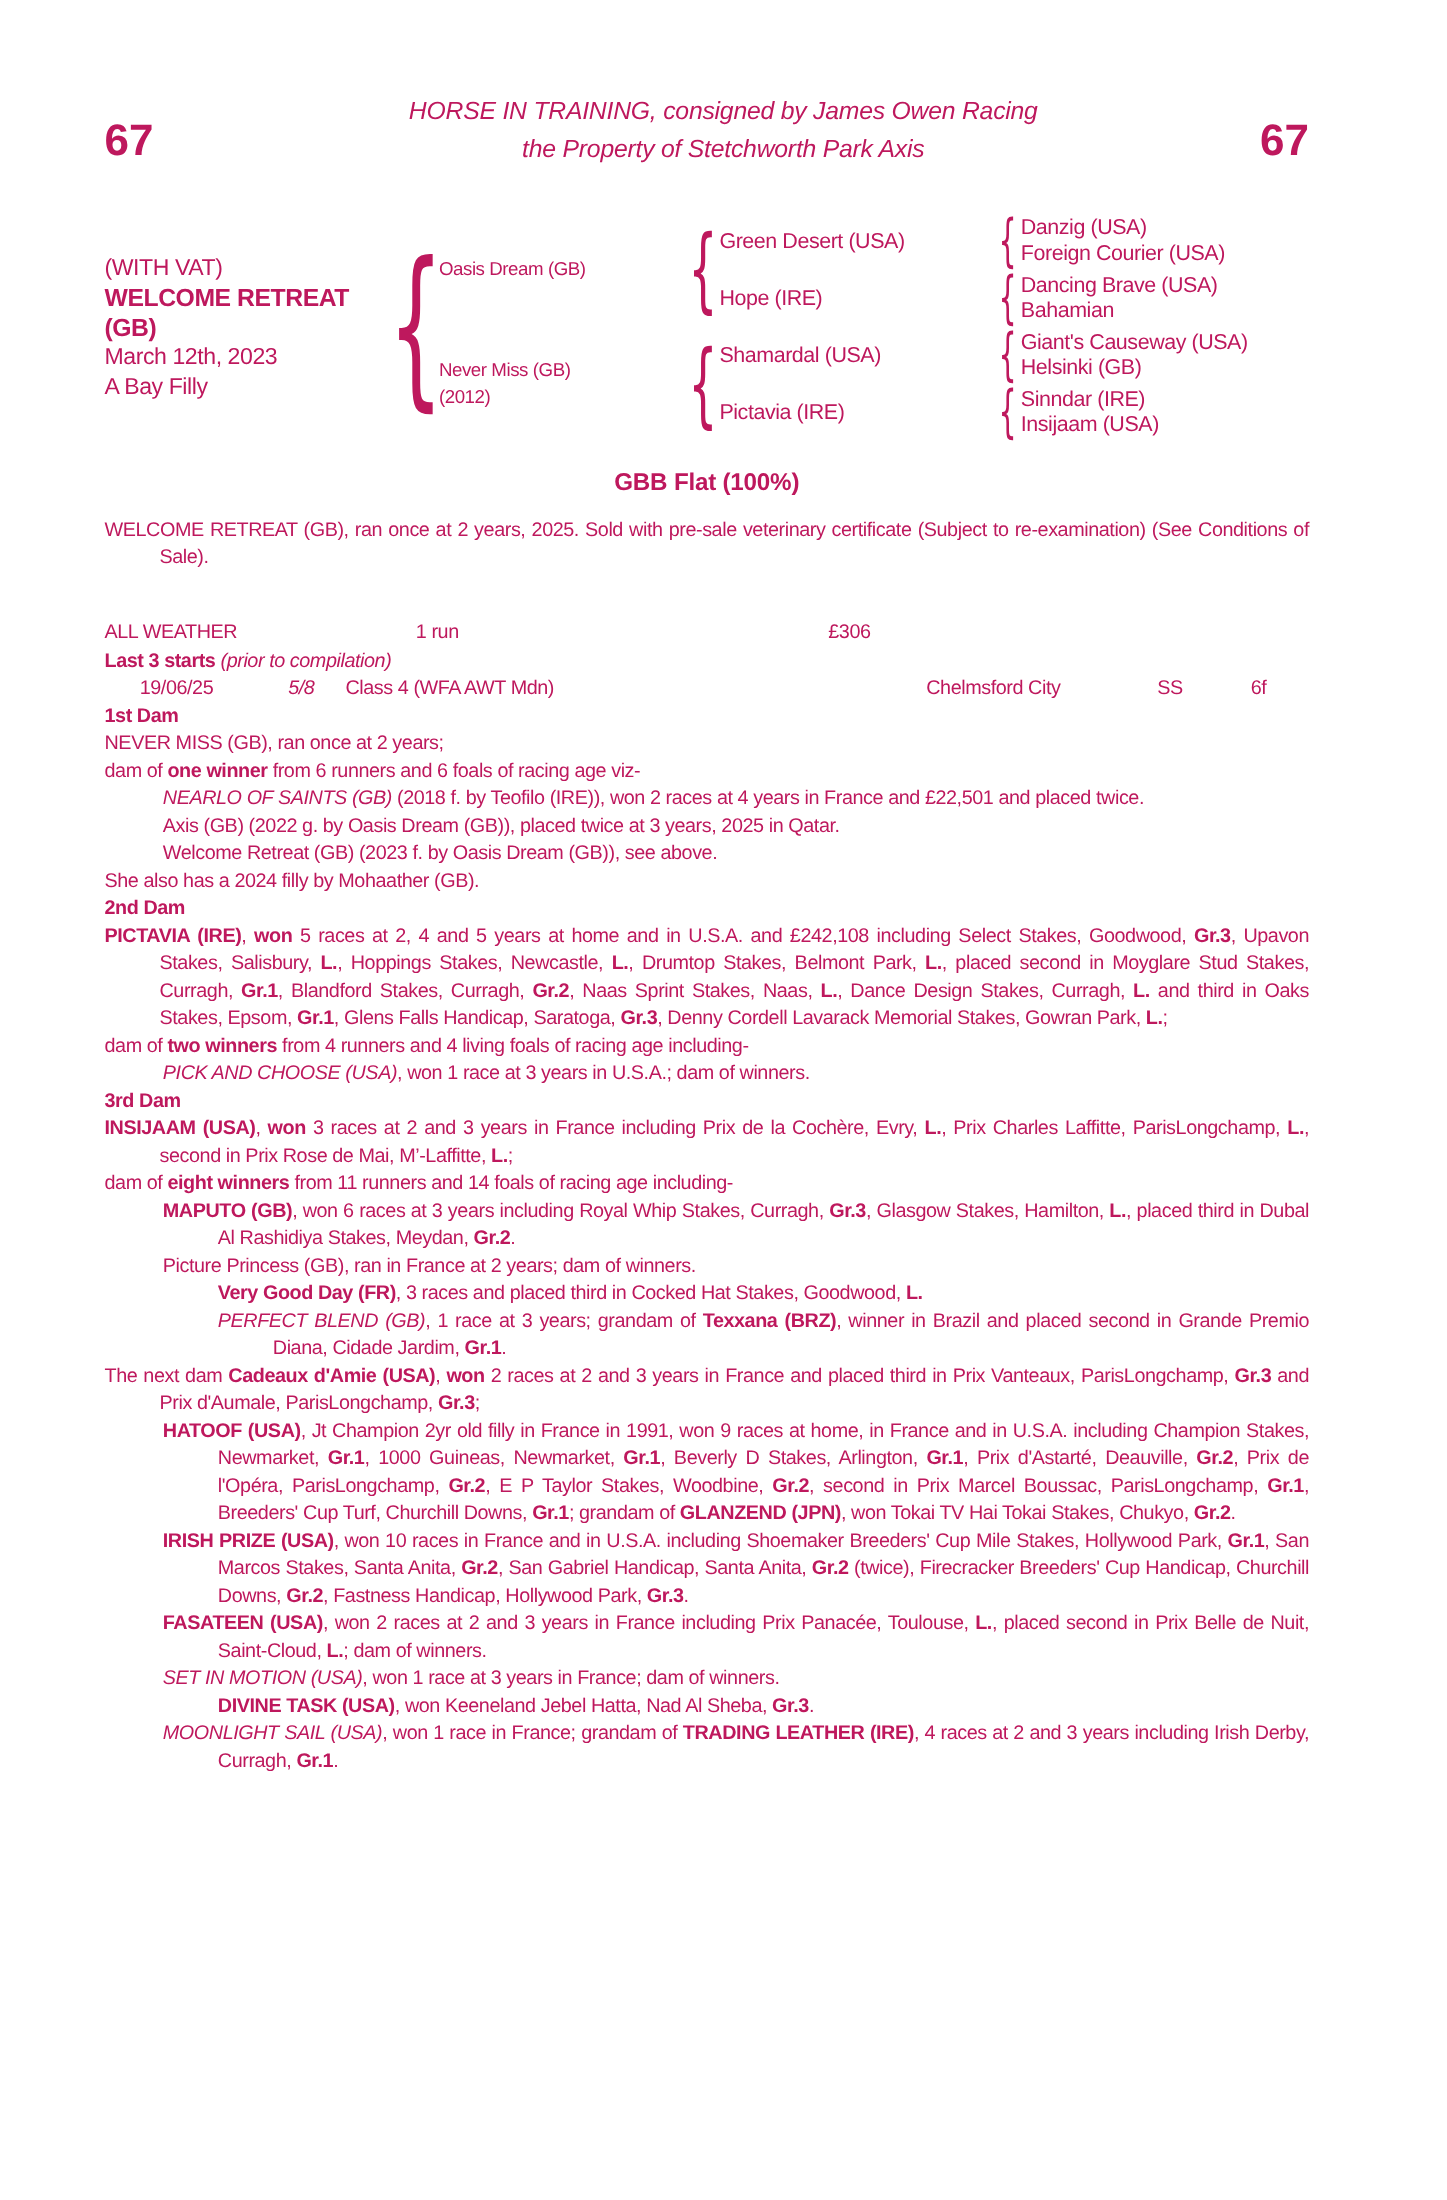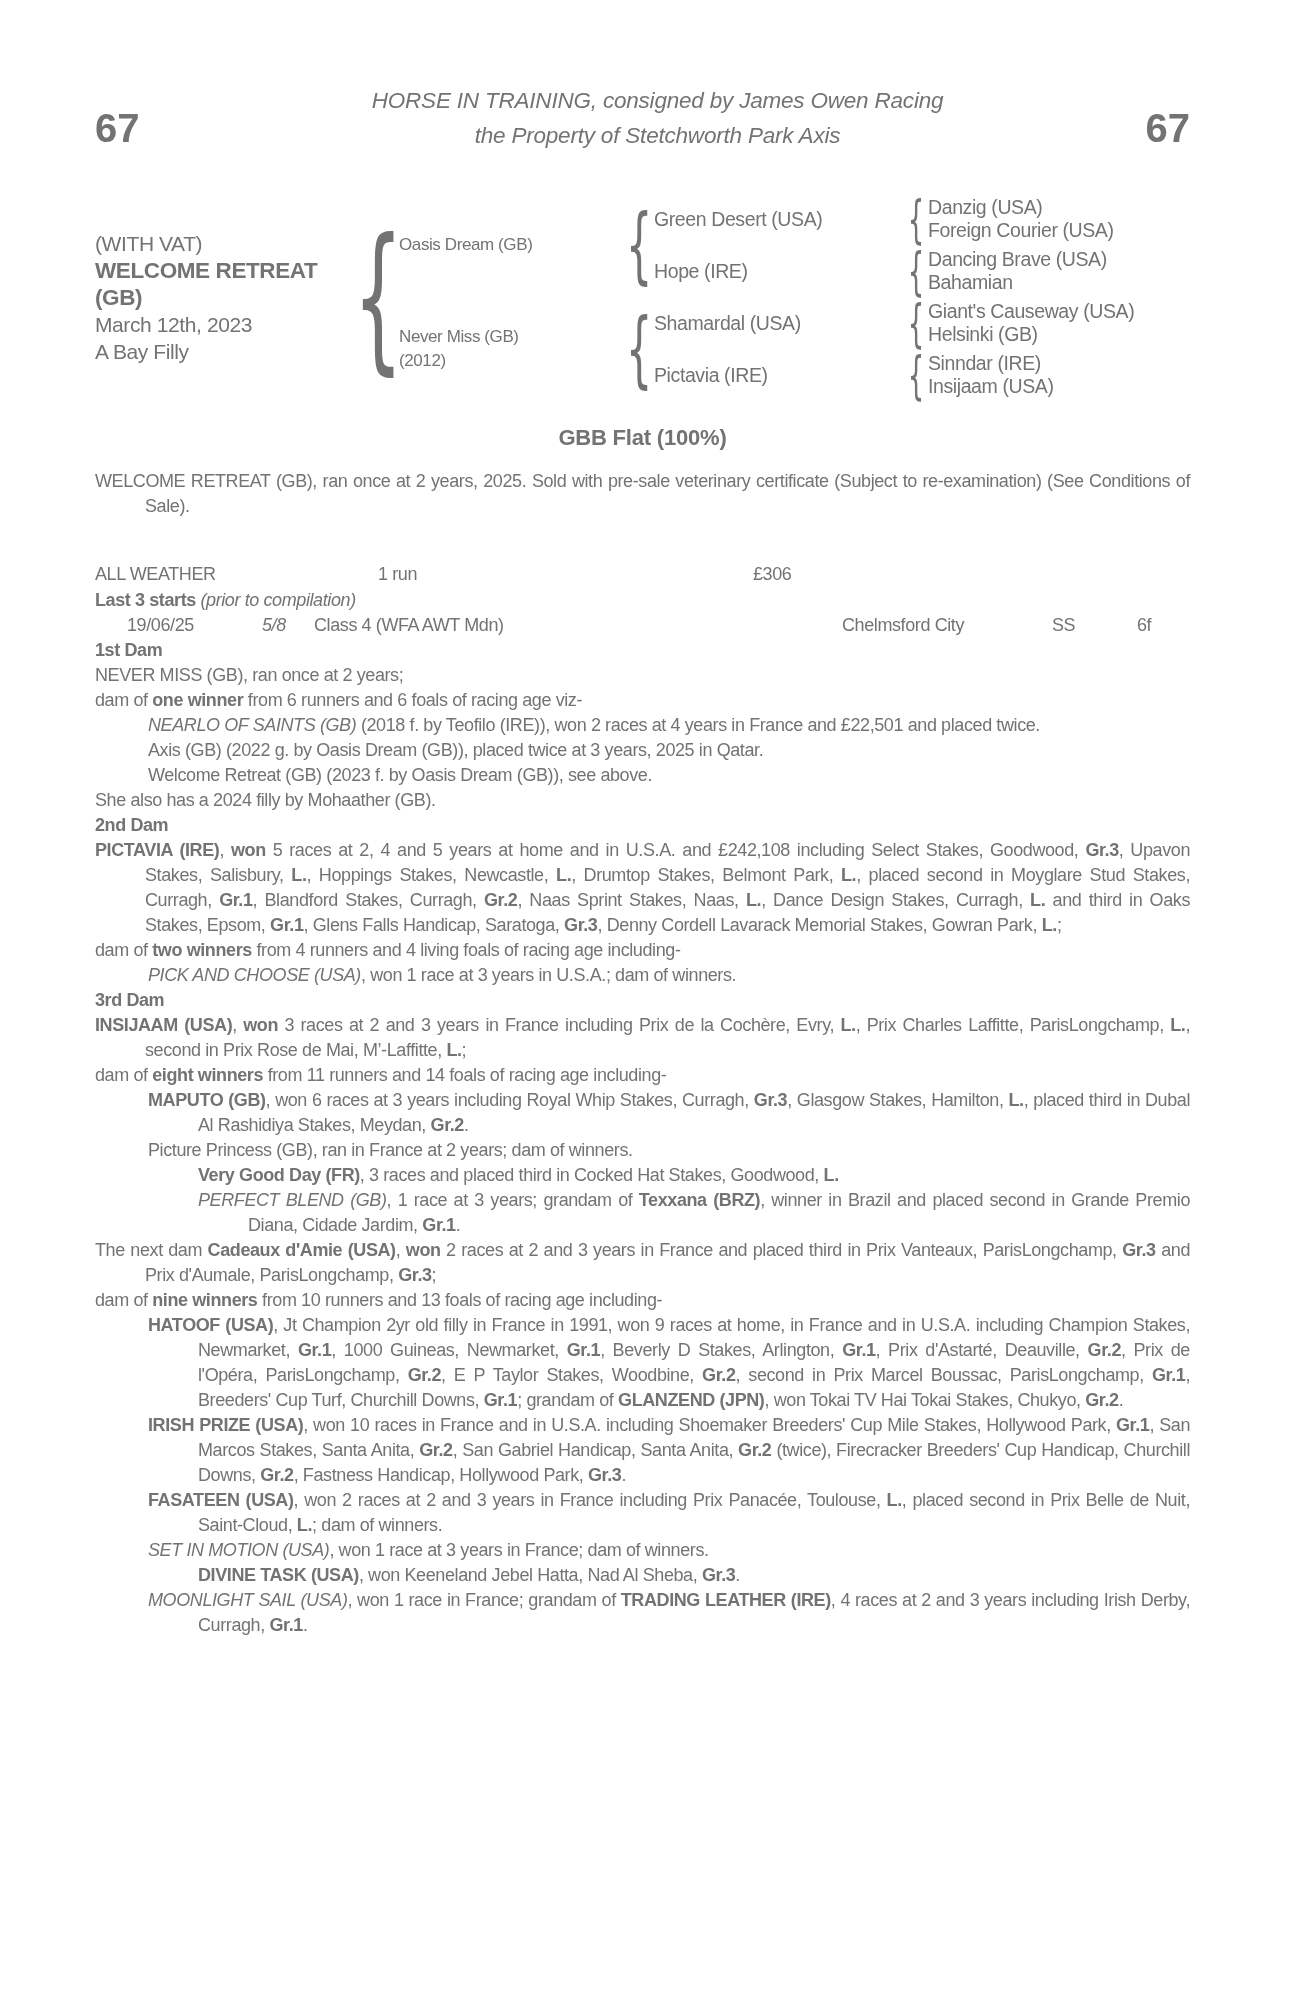--- a/index.html
+++ b/index.html
@@ -1,20 +1,20 @@
 <!DOCTYPE html>
 <html><head>
 <meta charset="utf-8">
 <style>
   html,body{margin:0;padding:0;background:#fff;}
   #page{
     position:relative;
     width:1315px;height:2000px;
     overflow:hidden;
-    background:#ffffff;color:#737373;
+    background:#ffffff;color:#be185d;
     font-family:"Liberation Sans","DejaVu Sans",sans-serif;
     font-size:18px;letter-spacing:-0.4px;
     box-sizing:border-box;
     padding:88px 125px 40px 95px;
   }
   
   .hdr{position:relative;margin:0 -125px 0 -95px;width:1315px;}
   .hdr-l1,.hdr-l2{text-align:center;font-style:italic;font-size:22.5px;line-height:26px;letter-spacing:-0.2px;}
   .hdr-l2{margin-top:9px;}
   .lot{position:absolute;top:20px;font-weight:bold;font-size:40px;line-height:40px;letter-spacing:0;}
@@ -181,21 +181,20 @@
         <div class="sec-heading">3rd Dam</div>
         <div class="para ind0"><span class="b">INSIJAAM (USA)</span><span>, </span><span class="b">won</span><span> 3 races at 2 and 3 years in France including Prix de la Cochère, Evry, </span><span class="b">L.</span><span>, Prix Charles Laffitte, ParisLongchamp, </span><span class="b">L.</span><span>, second in Prix Rose de Mai, M’-Laffitte, </span><span class="b">L.</span><span>;</span></div>
         <div class="para ind0"><span>dam of </span><span class="b">eight winners</span><span> from 11 runners and 14 foals of racing age including-</span></div>
         <div class="para ind1"><span class="b">MAPUTO (GB)</span><span>, won 6 races at 3 years including Royal Whip Stakes, Curragh, </span><span class="b">Gr.3</span><span>, Glasgow Stakes, Hamilton, </span><span class="b">L.</span><span>, placed third in Dubal Al Rashidiya Stakes, Meydan, </span><span class="b">Gr.2</span><span>.</span></div>
         <div class="para ind1"><span>Picture Princess (GB), ran in France at 2 years; dam of winners.</span></div>
         <div class="para ind2"><span class="b">Very Good Day (FR)</span><span>, 3 races and placed third in Cocked Hat Stakes, Goodwood, </span><span class="b">L.</span></div>
         <div class="para ind2"><span class="i">PERFECT BLEND (GB)</span><span>, 1 race at 3 years; grandam of </span><span class="b">Texxana (BRZ)</span><span>, winner in Brazil and placed second in Grande Premio Diana, Cidade Jardim, </span><span class="b">Gr.1</span><span>.</span></div>
       </div>
       <div class="dam-section">
         <div class="para ind0"><span>The next dam </span><span class="b">Cadeaux d'Amie (USA)</span><span>, </span><span class="b">won</span><span> 2 races at 2 and 3 years in France and placed third in Prix Vanteaux, ParisLongchamp, </span><span class="b">Gr.3</span><span> and Prix d'Aumale, ParisLongchamp, </span><span class="b">Gr.3</span><span>;</span></div>
-        <div class="para ind0"><span>dam of </span><span class="b">nine winners</span><span> from 10 runners and 13 foals of racing age including-</span></div>
         <div class="para ind1"><span class="b">HATOOF (USA)</span><span>, Jt Champion 2yr old filly in France in 1991, won 9 races at home, in France and in U.S.A. including Champion Stakes, Newmarket, </span><span class="b">Gr.1</span><span>, 1000 Guineas, Newmarket, </span><span class="b">Gr.1</span><span>, Beverly D Stakes, Arlington, </span><span class="b">Gr.1</span><span>, Prix d'Astarté, Deauville, </span><span class="b">Gr.2</span><span>, Prix de l'Opéra, ParisLongchamp, </span><span class="b">Gr.2</span><span>, E P Taylor Stakes, Woodbine, </span><span class="b">Gr.2</span><span>, second in Prix Marcel Boussac, ParisLongchamp, </span><span class="b">Gr.1</span><span>, Breeders' Cup Turf, Churchill Downs, </span><span class="b">Gr.1</span><span>; grandam of </span><span class="b">GLANZEND (JPN)</span><span>, won Tokai TV Hai Tokai Stakes, Chukyo, </span><span class="b">Gr.2</span><span>.</span></div>
         <div class="para ind1"><span class="b">IRISH PRIZE (USA)</span><span>, won 10 races in France and in U.S.A. including Shoemaker Breeders' Cup Mile Stakes, Hollywood Park, </span><span class="b">Gr.1</span><span>, San Marcos Stakes, Santa Anita, </span><span class="b">Gr.2</span><span>, San Gabriel Handicap, Santa Anita, </span><span class="b">Gr.2</span><span> (twice), Firecracker Breeders' Cup Handicap, Churchill Downs, </span><span class="b">Gr.2</span><span>, Fastness Handicap, Hollywood Park, </span><span class="b">Gr.3</span><span>.</span></div>
         <div class="para ind1"><span class="b">FASATEEN (USA)</span><span>, won 2 races at 2 and 3 years in France including Prix Panacée, Toulouse, </span><span class="b">L.</span><span>, placed second in Prix Belle de Nuit, Saint-Cloud, </span><span class="b">L.</span><span>; dam of winners.</span></div>
         <div class="para ind1"><span class="i">SET IN MOTION (USA)</span><span>, won 1 race at 3 years in France; dam of winners.</span></div>
         <div class="para ind2"><span class="b">DIVINE TASK (USA)</span><span>, won Keeneland Jebel Hatta, Nad Al Sheba, </span><span class="b">Gr.3</span><span>.</span></div>
         <div class="para ind1"><span class="i">MOONLIGHT SAIL (USA)</span><span>, won 1 race in France; grandam of </span><span class="b">TRADING LEATHER (IRE)</span><span>, 4 races at 2 and 3 years including Irish Derby, Curragh, </span><span class="b">Gr.1</span><span>.</span></div>
       </div>
     </div>
 
 </div>

